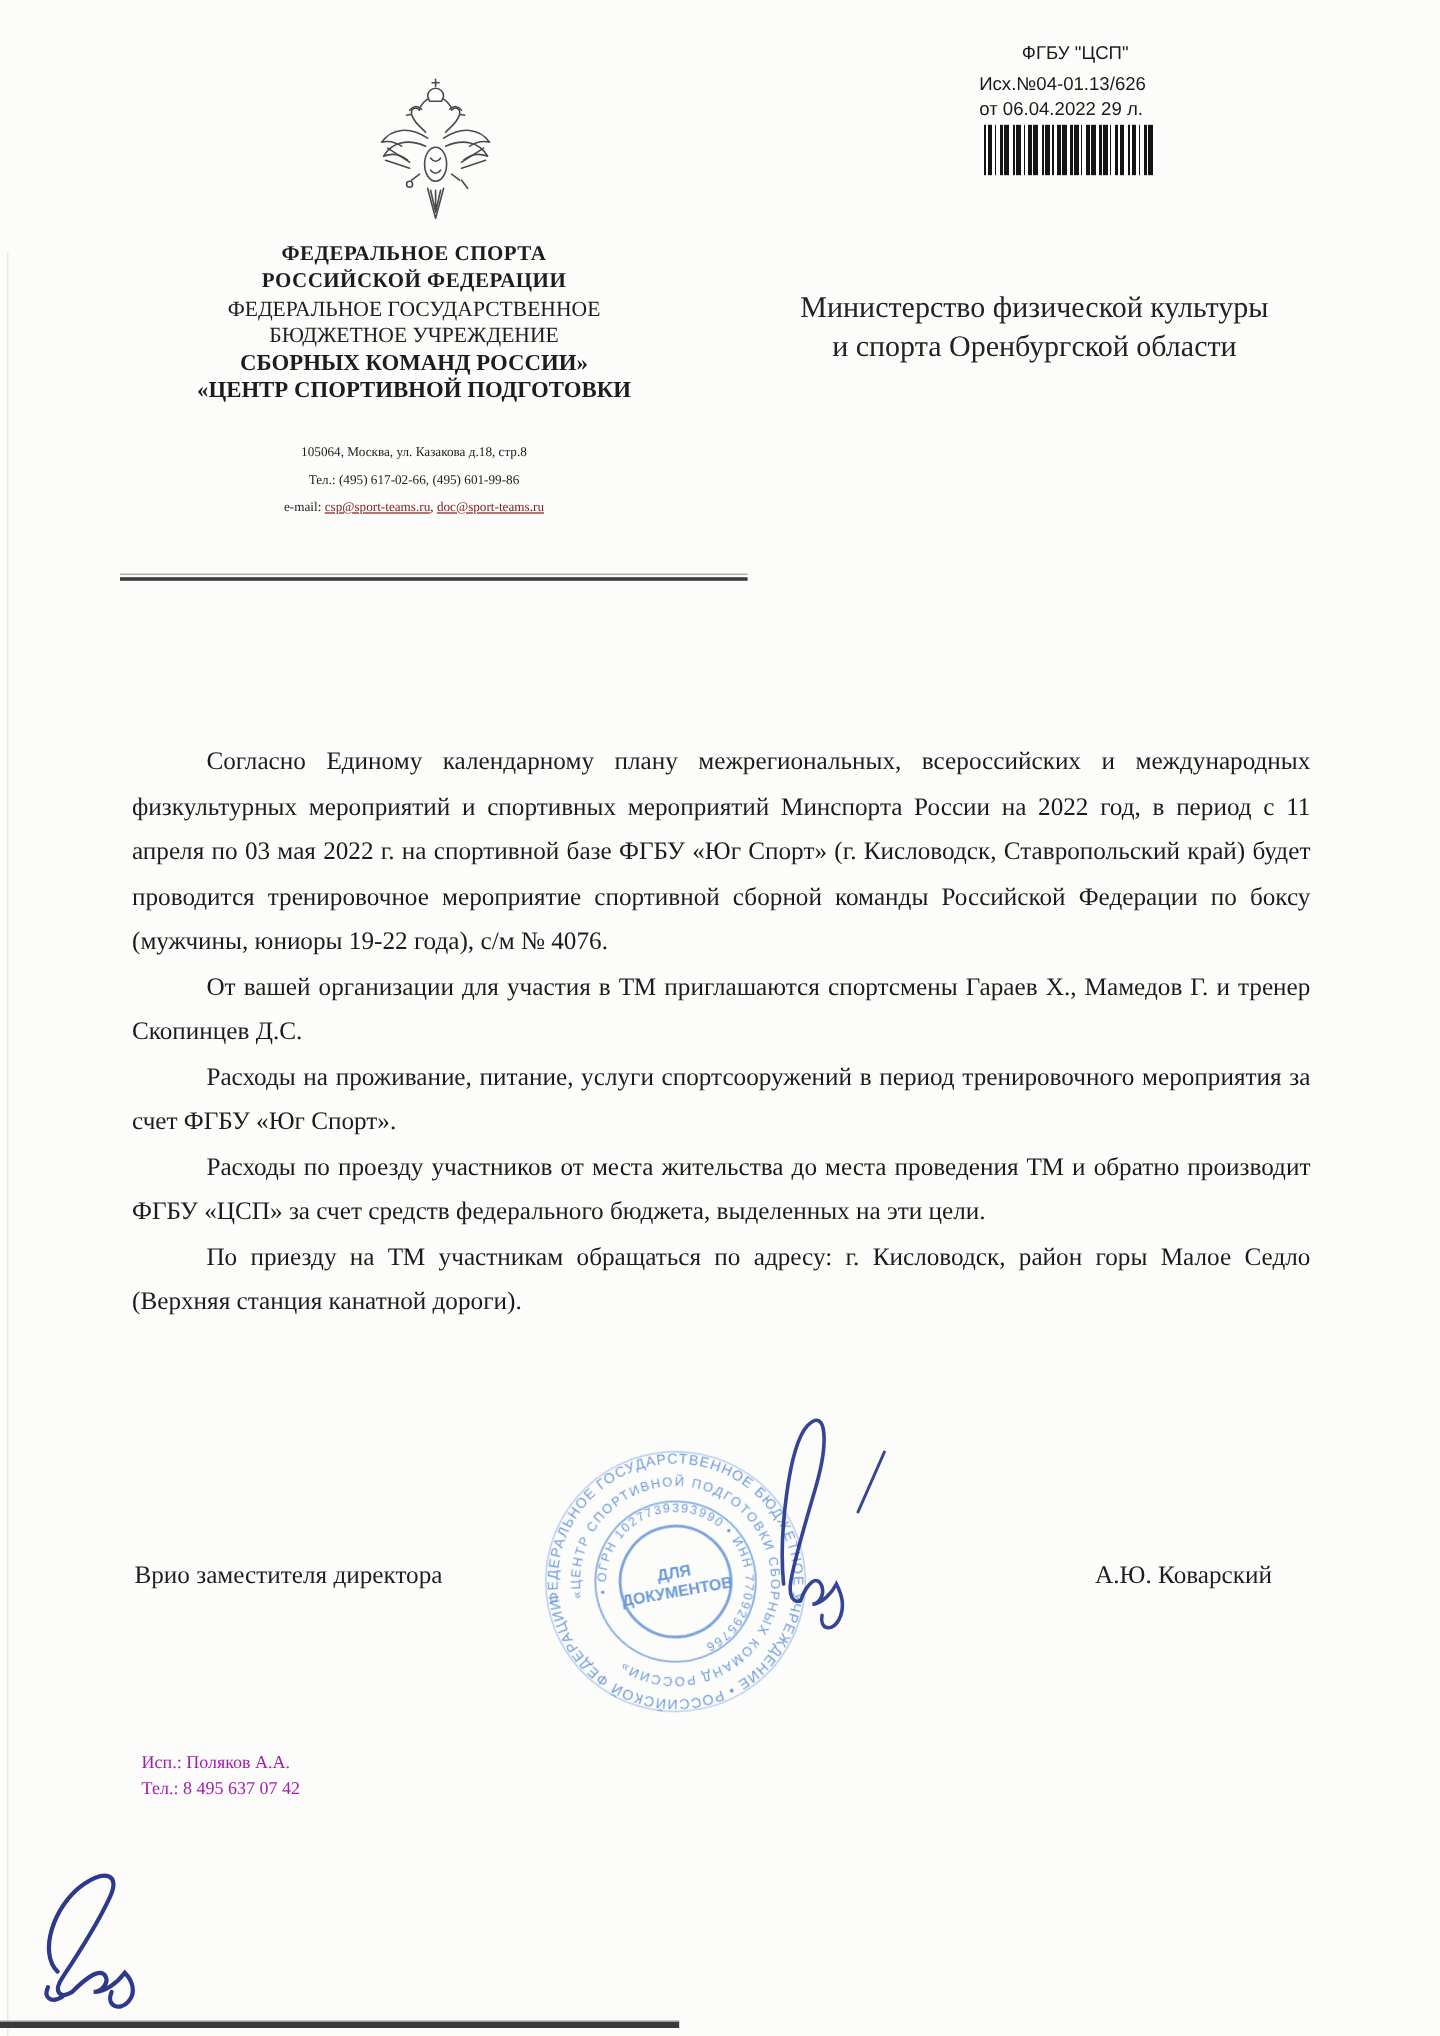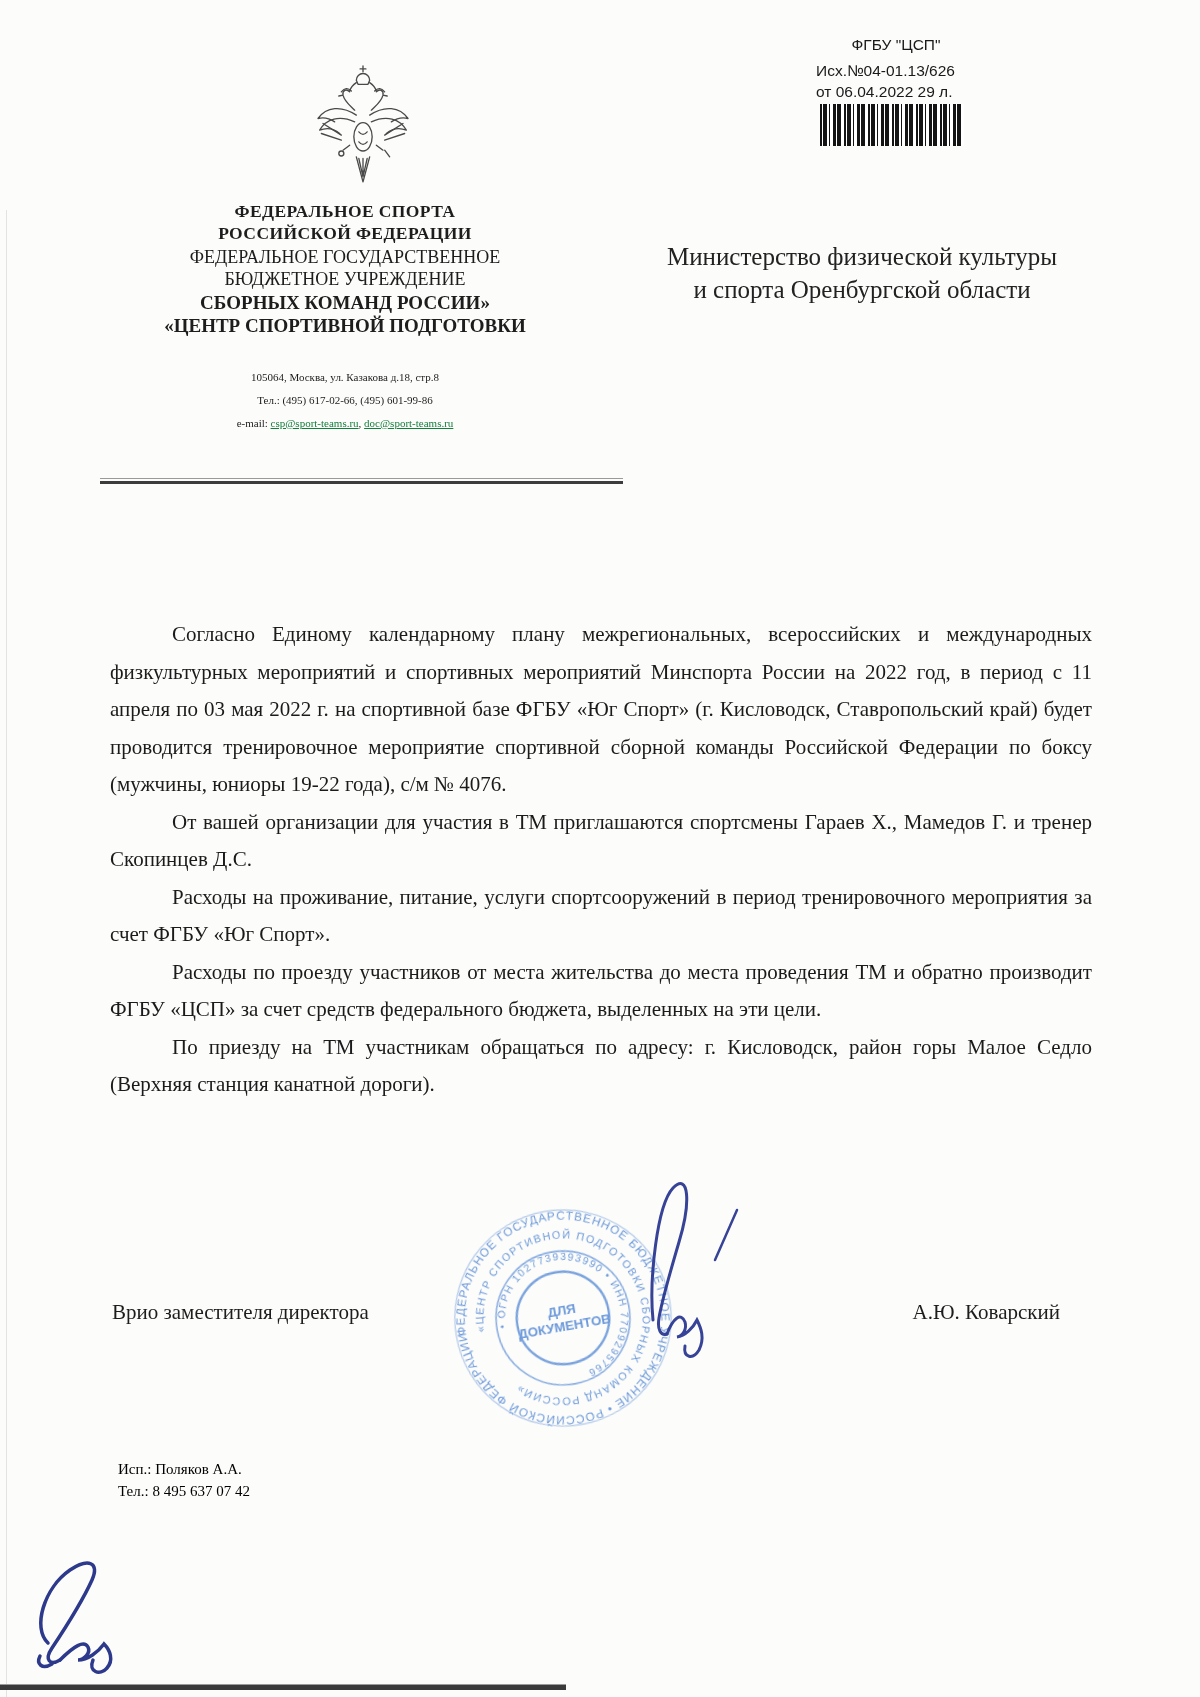--- a/index.html
+++ b/index.html
@@ -20,21 +20,21 @@
       #fff 7px 9px,#141414 9px 10px,#fff 10px 13px,#141414 13px 16px,#fff 16px 17px,
       #141414 17px 21px,#fff 21px 24px);}
 
   
   .eagle{left:313px;top:56px;width:100px;height:140px;}
   .lh{left:105px;width:480px;text-align:center;}
   .ministry{top:200px;font-size:17.5px;font-weight:bold;line-height:22px;letter-spacing:.4px;}
   .fgbu{top:246px;font-size:18px;line-height:22px;}
   .center-name{top:291px;font-size:19px;font-weight:bold;line-height:23px;}
   .addr{top:366px;font-size:11px;line-height:23px;}
-  .addr a{color:#15803d;text-decoration:underline;}
+  .addr a{color:#7f1d1d;text-decoration:underline;}
   .rule-a{left:100px;top:478px;width:523px;height:1px;background:#9a9a9a;}
   .rule-b{left:100px;top:481px;width:523px;height:3px;background:#3c3c3c;}
 
   
   .recipient{left:612px;top:240px;width:500px;text-align:center;
              font-size:25px;line-height:33px;color:#222;}
 
   
   .body-text{left:110px;top:616px;width:982px;font-size:21px;line-height:37.5px;
              text-align:justify;color:#1b1b1b;z-index:1;}
@@ -46,21 +46,21 @@
 
   
   .stamp{left:445px;top:1200px;width:236px;height:236px;opacity:.82;filter:blur(.4px);
          transform:rotate(-10deg);z-index:3;}
 
   
   .ink{left:565px;top:1150px;width:190px;height:215px;z-index:4;}
   .sig2{left:30px;top:1548px;width:185px;height:130px;z-index:4;}
 
   
-  .footer{left:118px;top:1458px;font-size:15px;line-height:22px;color:#000000;}
+  .footer{left:118px;top:1458px;font-size:15px;line-height:22px;color:#a21caf;}
 </style>
 </head>
 <body>
 
 <div class="abs scan-edge-v"></div>
 <div class="abs bottom-line"></div>
 
 <div class="abs reg-stamp">
   <div class="org">ФГБУ "ЦСП"</div>
   <div>Исх.№04-01.13/626</div>

